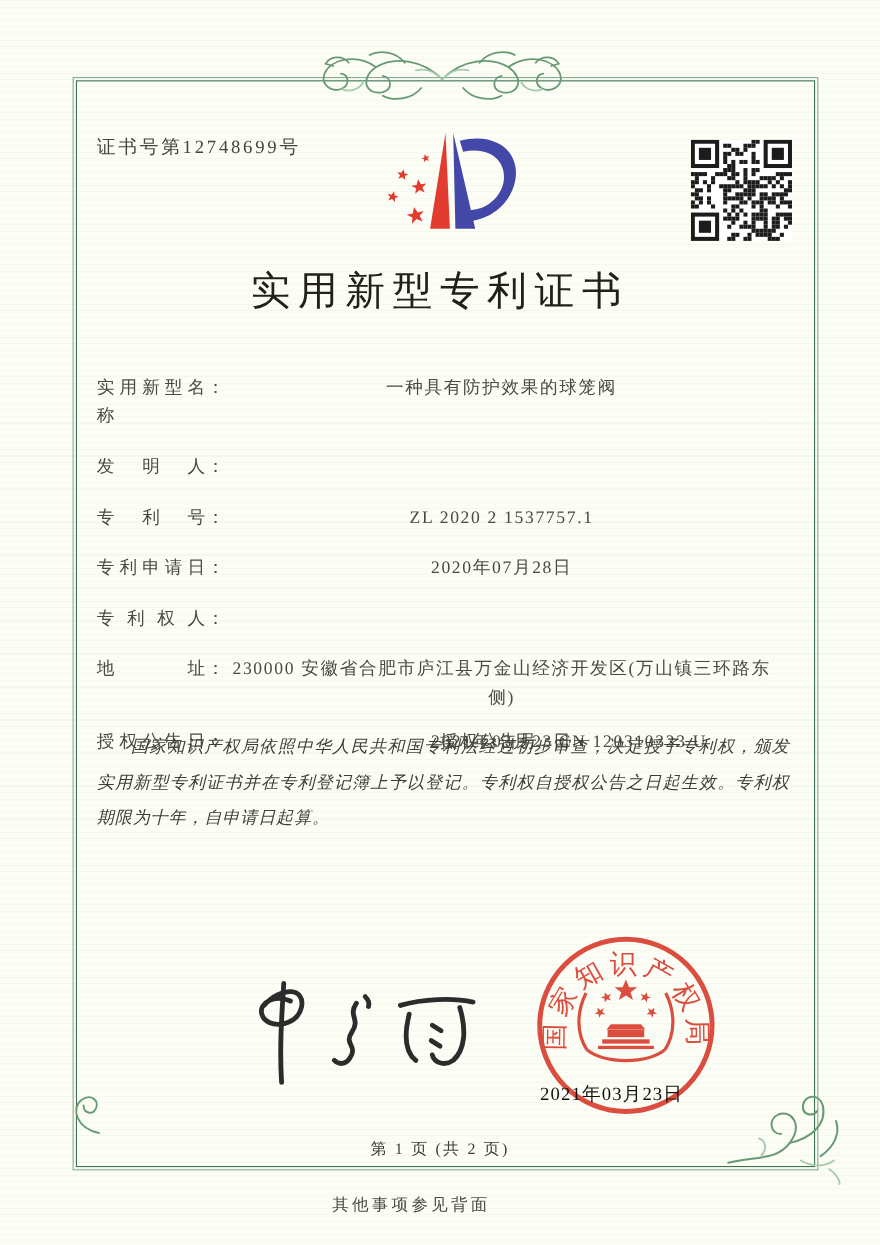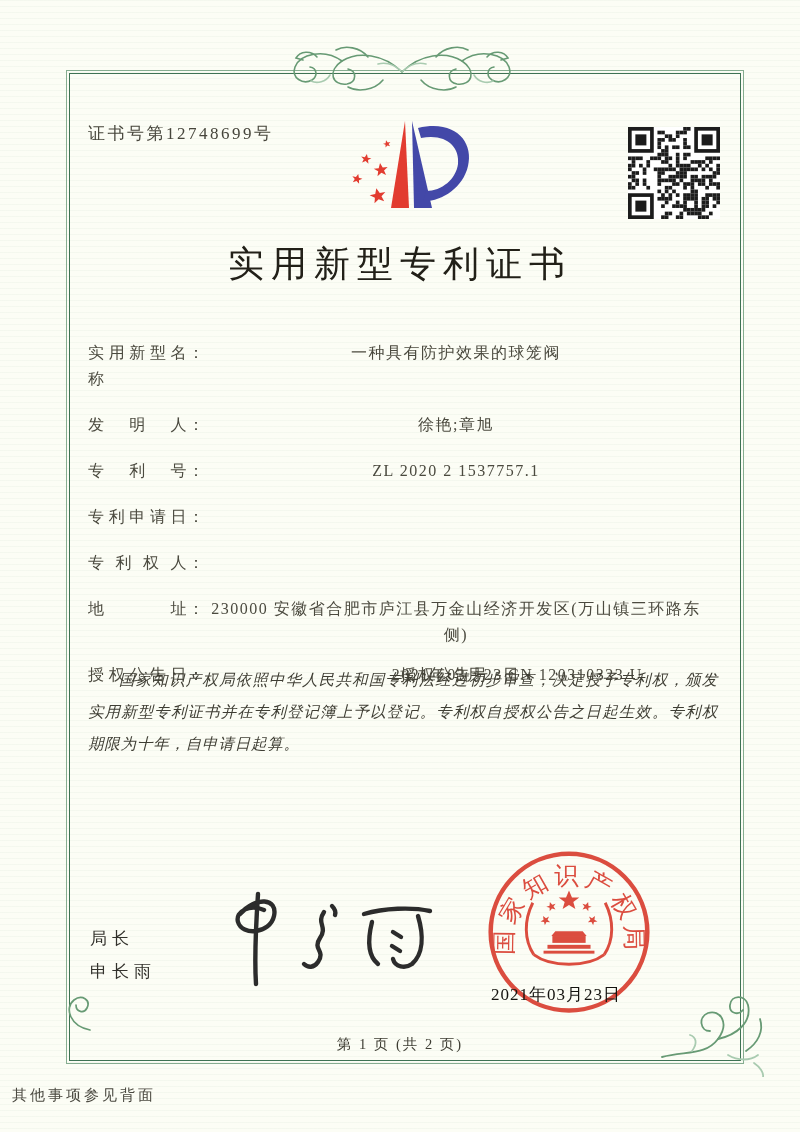--- a/index.html
+++ b/index.html
@@ -34,21 +34,21 @@
     color:#3f3e34;text-align:justify;letter-spacing:0.8px;}
   .paras p{margin:0;text-indent:2em;font-style:italic;}
   
   .signer{position:absolute;left:90px;top:922px;font-family:"Liberation Sans","DejaVu Sans",sans-serif;
     font-size:17px;color:#33322c;letter-spacing:5px;line-height:33px;}
   .signature{position:absolute;left:212px;top:884px;width:232px;height:106px;}
   .seal{position:absolute;left:466px;top:844px;width:206px;height:186px;}
   .seal-date{position:absolute;left:491px;top:983px;font-size:17px;color:#14130f;letter-spacing:1px;z-index:3;}
   
   .page-num{position:absolute;left:0;top:1035px;width:800px;text-align:center;font-size:14.5px;color:#3e3d33;letter-spacing:2px;}
-  .footer-note{position:absolute;left:12px;top:1086px;width:748px;font-size:15px;color:#4a4940;letter-spacing:3px;}
+  .footer-note{position:absolute;left:0;top:1086px;width:748px;text-align:center;font-size:15px;color:#4a4940;letter-spacing:3px;}
 </style>
 </head>
 <body>
 
 <div class="page">
 
   <div class="frame">
     <div class="frame-inner"></div>
   </div>
 
@@ -327,30 +327,30 @@
 
   <div class="fields">
     <div class="frow">
       <span class="flabel">实用新型名称</span>
         <span class="colon">：</span>
       <span class="fvalue">一种具有防护效果的球笼阀</span>
     </div>
     <div class="frow">
       <span class="flabel">发明人</span>
         <span class="colon">：</span>
-      <span class="fvalue">徐艳;章旭</span>
     </div>
     <div class="frow">
       <span class="flabel">专利号</span>
         <span class="colon">：</span>
       <span class="fvalue">ZL 2020 2 1537757.1</span>
     </div>
     <div class="frow">
       <span class="flabel">专利申请日</span>
         <span class="colon">：</span>
+      <span class="fvalue">2020年07月28日</span>
     </div>
     <div class="frow">
       <span class="flabel">专利权人</span>
         <span class="colon">：</span>
     </div>
     <div class="frow addr">
       <span class="flabel">地址</span>
         <span class="colon">：</span>
       <span class="fvalue">230000 安徽省合肥市庐江县万金山经济开发区(万山镇三环路东侧)</span>
     </div>
@@ -363,24 +363,20 @@
           <span class="colon">：</span>
         <span>CN 120310323 U</span>
       </span>
     </div>
   </div>
 
   <div class="paras">
     <p>国家知识产权局依照中华人民共和国专利法经过初步审查，决定授予专利权，颁发实用新型专利证书并在专利登记簿上予以登记。专利权自授权公告之日起生效。专利权期限为十年，自申请日起算。</p>
   </div>
 
-  <div class="signer">
-    <div>局长</div>
-    <div>申长雨</div>
-  </div>
 
   <svg class="signature" viewBox="0 0 232 106">
     <g fill="none" stroke="#1b1b1b" stroke-width="4.4" stroke-linecap="round" opacity="0.92">
       <path d="M28,30 C44,12 66,14 62,32 C58,50 30,52 26,38 C23,27 38,20 52,26"></path>
       <path d="M46,10 C44,40 42,70 44,100"></path>
       <path d="M112,28 C104,40 116,42 108,54 C100,66 114,66 106,78 C102,84 96,84 92,80"></path>
       <path d="M120,22 C123,25 124,28 123,31"></path>
       <path d="M152,30 C172,24 200,23 218,27"></path>
       <path d="M160,38 C155,58 156,72 166,80"></path>
       <path d="M206,32 C212,52 211,70 200,80 C193,85 183,83 181,75"></path>

